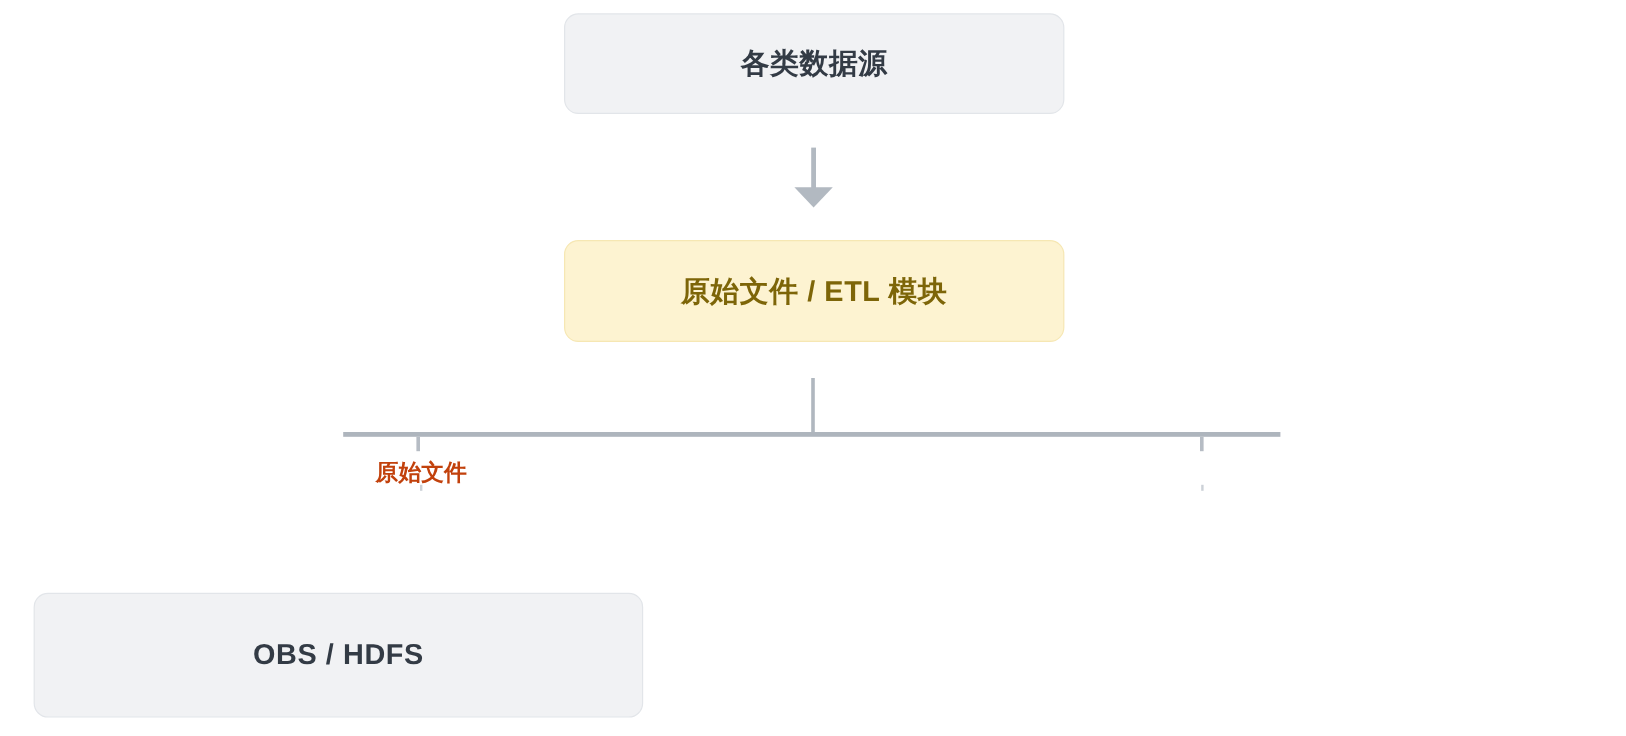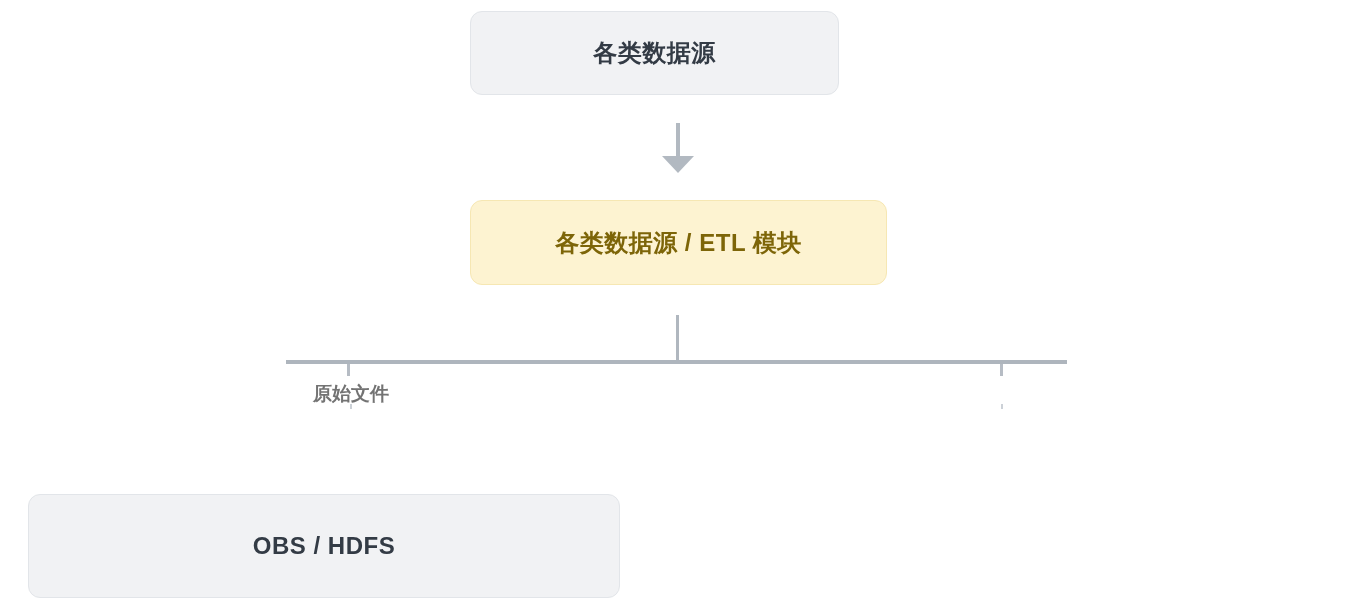--- a/index.html
+++ b/index.html
@@ -35,23 +35,23 @@
     background: #fdf3d1;
     border: 1px solid #f6e7b3;
     color: #7d6508;
   }
   .node-blue {
     background: #dcedf7;
     border: 3px solid #1578e8;
     border-radius: 10px;
     color: #0d3c7c;
   }
-  #node-data-sources { left: 470px; top: 11px;  width: 369px; height: 84px; }
+  #node-data-sources { left: 470px; top: 11px;  width: 417px; height: 84px; }
   #node-etl          { left: 470px; top: 200px; width: 417px; height: 85px; }
-  #node-obs-hdfs     { left: 28px;  top: 494px; width: 592px; height: 104px; justify-content: center; }
+  #node-obs-hdfs     { left: 28px;  top: 494px; width: 508px; height: 104px; justify-content: center; }
   #node-opengauss    { left: 743px; top: 497px; width: 584px; height: 101px; }
 
   .arrow-shaft {
     position: absolute;
     left: 676px; top: 123px;
     width: 4px; height: 34px;
     background: #b2b9c1;
   }
   .arrow-head {
     position: absolute;
@@ -88,40 +88,40 @@
     background: #ccd1d7;
   }
   #tick-faint-left  { left: 350px; }
   #tick-faint-right { left: 1001px; }
 
   .edge-label {
     position: absolute;
     top: 381px;
     font-weight: bold;
     font-size: 19px;
-    color: #737373;
+    color: #c2410c;
     text-align: center;
   }
   #edge-label-left  { left: 271px; width: 160px; }
   #edge-label-right { left: 893px; width: 220px; }
 </style>
 </head>
 <body>
 
 <div class="canvas">
 
   <div class="node node-gray" id="node-data-sources">
     <span>各类数据源</span>
   </div>
 
   <div class="arrow-shaft"></div>
   <div class="arrow-head"></div>
 
   <div class="node node-yellow" id="node-etl">
-    <span>各类数据源 / ETL 模块</span>
+    <span>原始文件 / ETL 模块</span>
   </div>
 
   <div class="v-connector"></div>
   <div class="h-connector"></div>
   <div class="tick" id="tick-left"></div>
   <div class="tick" id="tick-right"></div>
 
   <div class="edge-label" id="edge-label-left">原始文件</div>
 
   <div class="tick-faint" id="tick-faint-left"></div>

